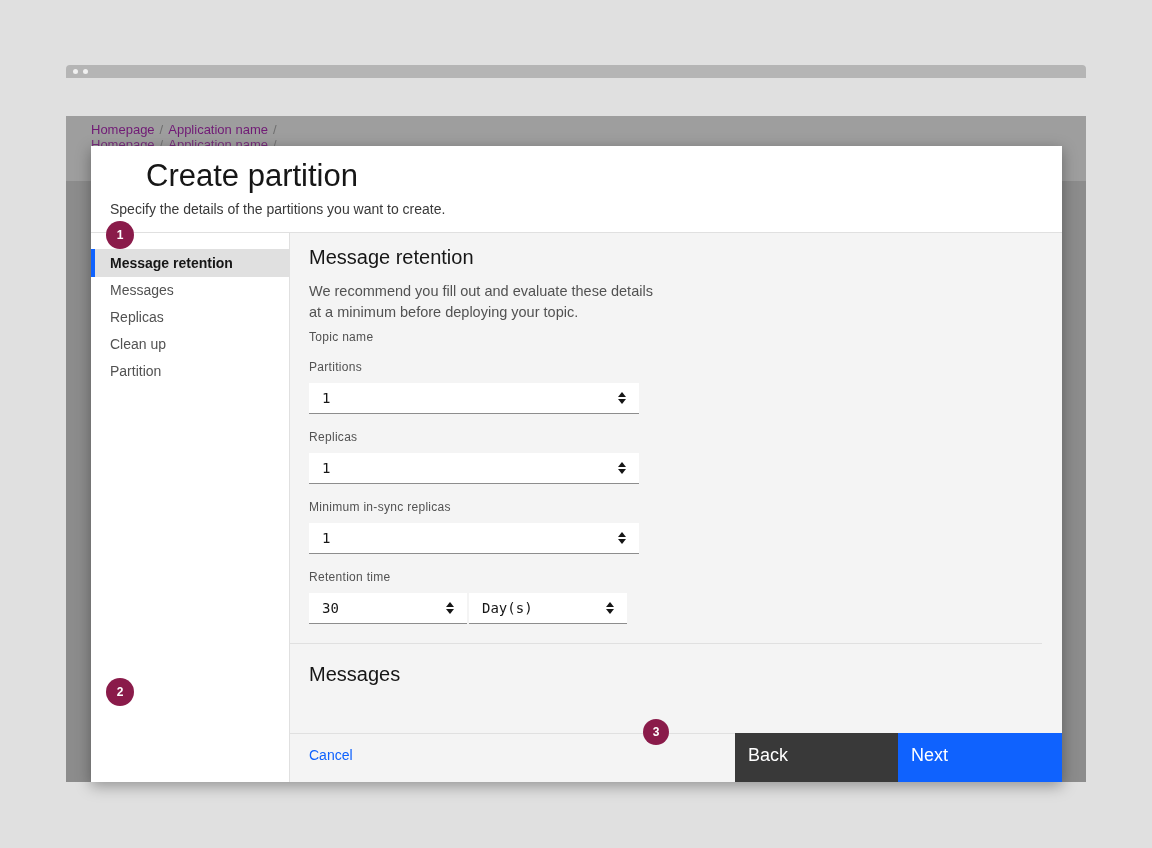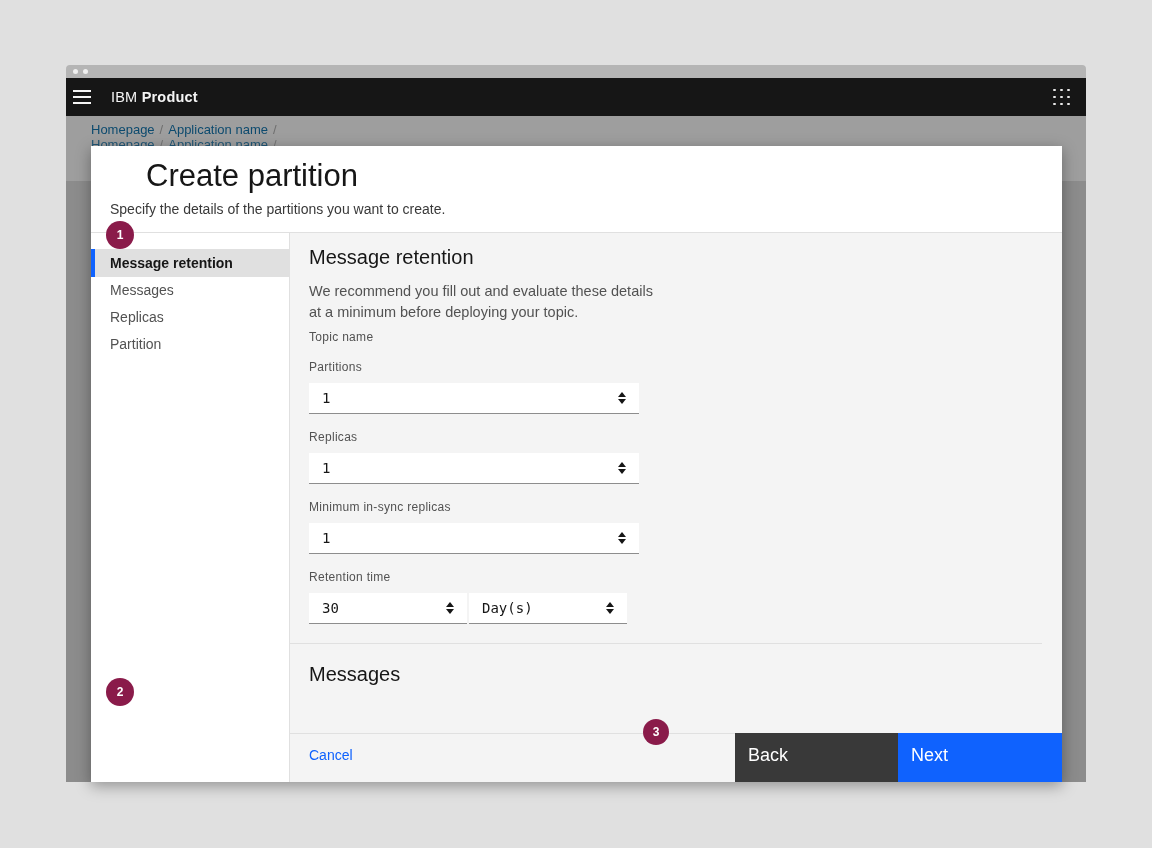--- a/index.html
+++ b/index.html
@@ -25,21 +25,21 @@
   .appswitcher { margin-left:auto; margin-right:16px; display:grid;
                  grid-template-columns:repeat(3,3px); grid-auto-rows:3px; gap:4px; cursor:pointer; }
   .appswitcher i { width:2.5px; height:2.5px; border-radius:50%; background:#e8e8e8; }
 
   
   .page { position:absolute; top:51px; left:0; width:1020px; height:666px; overflow:hidden; }
   .band-top { height:65px; background:#9e9e9e; padding:7px 0 0 25px; }
   .band-main { height:601px; background:#8c8c8c; }
   .crumbs { font-size:13px; line-height:14px; white-space:nowrap; }
   .crumbs.partial { margin-top:1px; opacity:.85; }
-  .crumb-link { color:#0c4a6e; text-decoration:none; cursor:pointer;text-align:right; }
+  .crumb-link { color:#701a75; text-decoration:none; cursor:pointer;text-align:right; }
   .crumb-sep { color:#6e6e6e; margin:0 5px; }
 
   
   .modal { position:absolute; left:25px; top:81px; width:971px; height:636px;
            background:#ffffff; box-shadow:0 4px 14px rgba(0,0,0,.35);
            display:flex; flex-direction:column; }
 
   .modal-header { height:87px; flex:0 0 87px; border-bottom:1px solid #e0e0e0; padding:13px 0 0 19px; }
   .modal-title { font-size:31px; font-weight:400; line-height:34px; color:#161616;margin-left:36px; }
   .modal-subtitle { font-size:14px; color:#393939; margin-top:8px; }
@@ -111,39 +111,20 @@
 </head>
 <body>
 
 <div class="window">
 
   <div class="chrome">
     <span class="chrome-dot"></span>
     <span class="chrome-dot"></span>
   </div>
 
-  <div class="appbar">
-    <span class="hamburger">
-      <span></span>
-        <span></span>
-        <span></span>
-    </span>
-    <span class="brand"><span>IBM</span>&nbsp;<b>Product</b></span>
-    <span class="appswitcher">
-      <i></i>
-        <i></i>
-        <i></i>
-        <i></i>
-        <i></i>
-        <i></i>
-        <i></i>
-        <i></i>
-        <i></i>
-    </span>
-  </div>
 
   <div class="page">
     <div class="band-top">
       <div class="crumbs">
         <a class="crumb-link">Homepage</a><span class="crumb-sep">/</span><a class="crumb-link">Application name</a><span class="crumb-sep">/</span>
       </div>
       <div class="crumbs partial">
         <a class="crumb-link">Homepage</a><span class="crumb-sep">/</span><a class="crumb-link">Application name</a><span class="crumb-sep">/</span>
       </div>
     </div>
@@ -161,20 +142,21 @@
       <div class="modal-subtitle">Specify the details of the partitions you want to create.</div>
     </div>
 
     <div class="modal-main">
 
       <div class="influencer">
         <div class="nav">
           <div class="nav-item selected">Message retention</div>
           <div class="nav-item">Messages</div>
           <div class="nav-item">Replicas</div>
+          <div class="nav-item">Clean up</div>
           <div class="nav-item">Partition</div>
         </div>
       </div>
 
       <div class="right-col">
         <div class="content">
           <div class="content-inner">
             <div class="section-title">Message retention</div>
             <div class="section-desc">We recommend you fill out and evaluate these details at a minimum before deploying your topic.</div>
 

